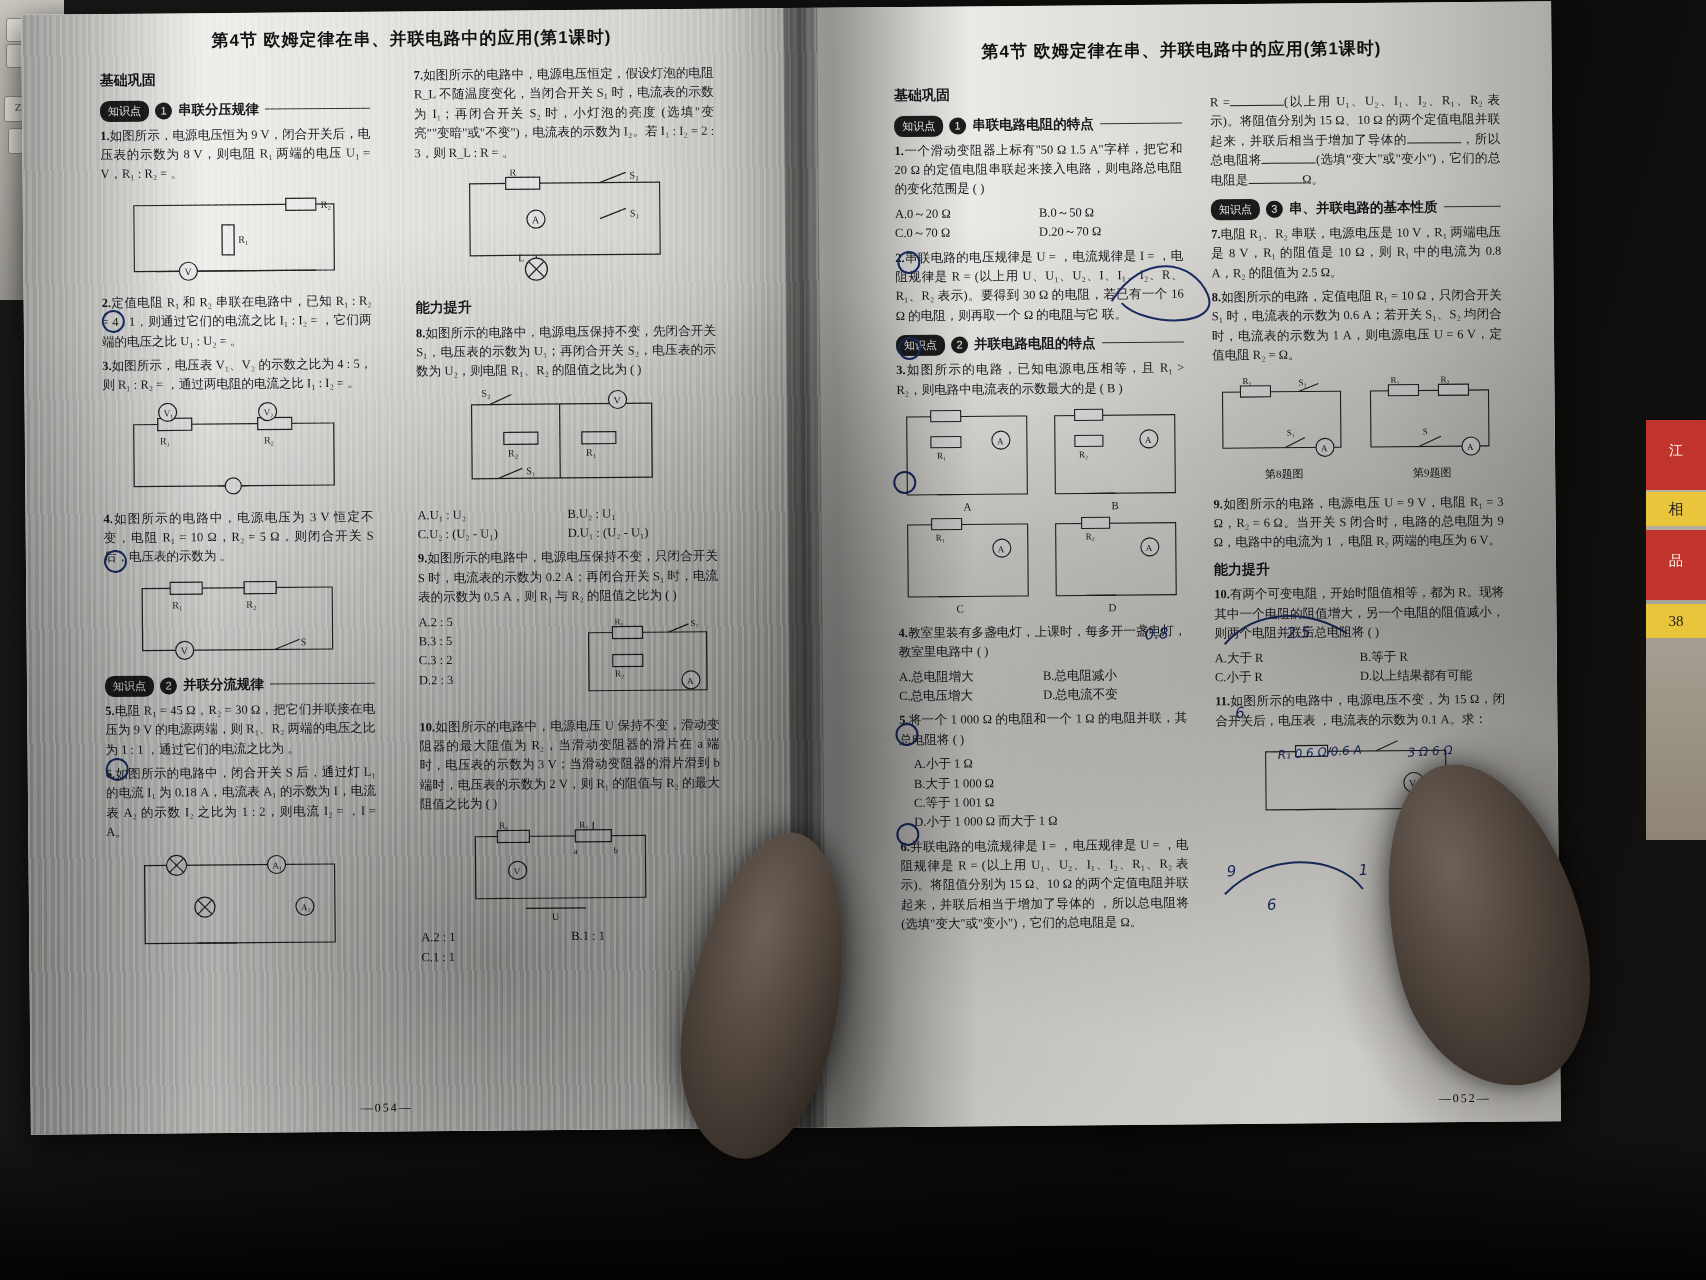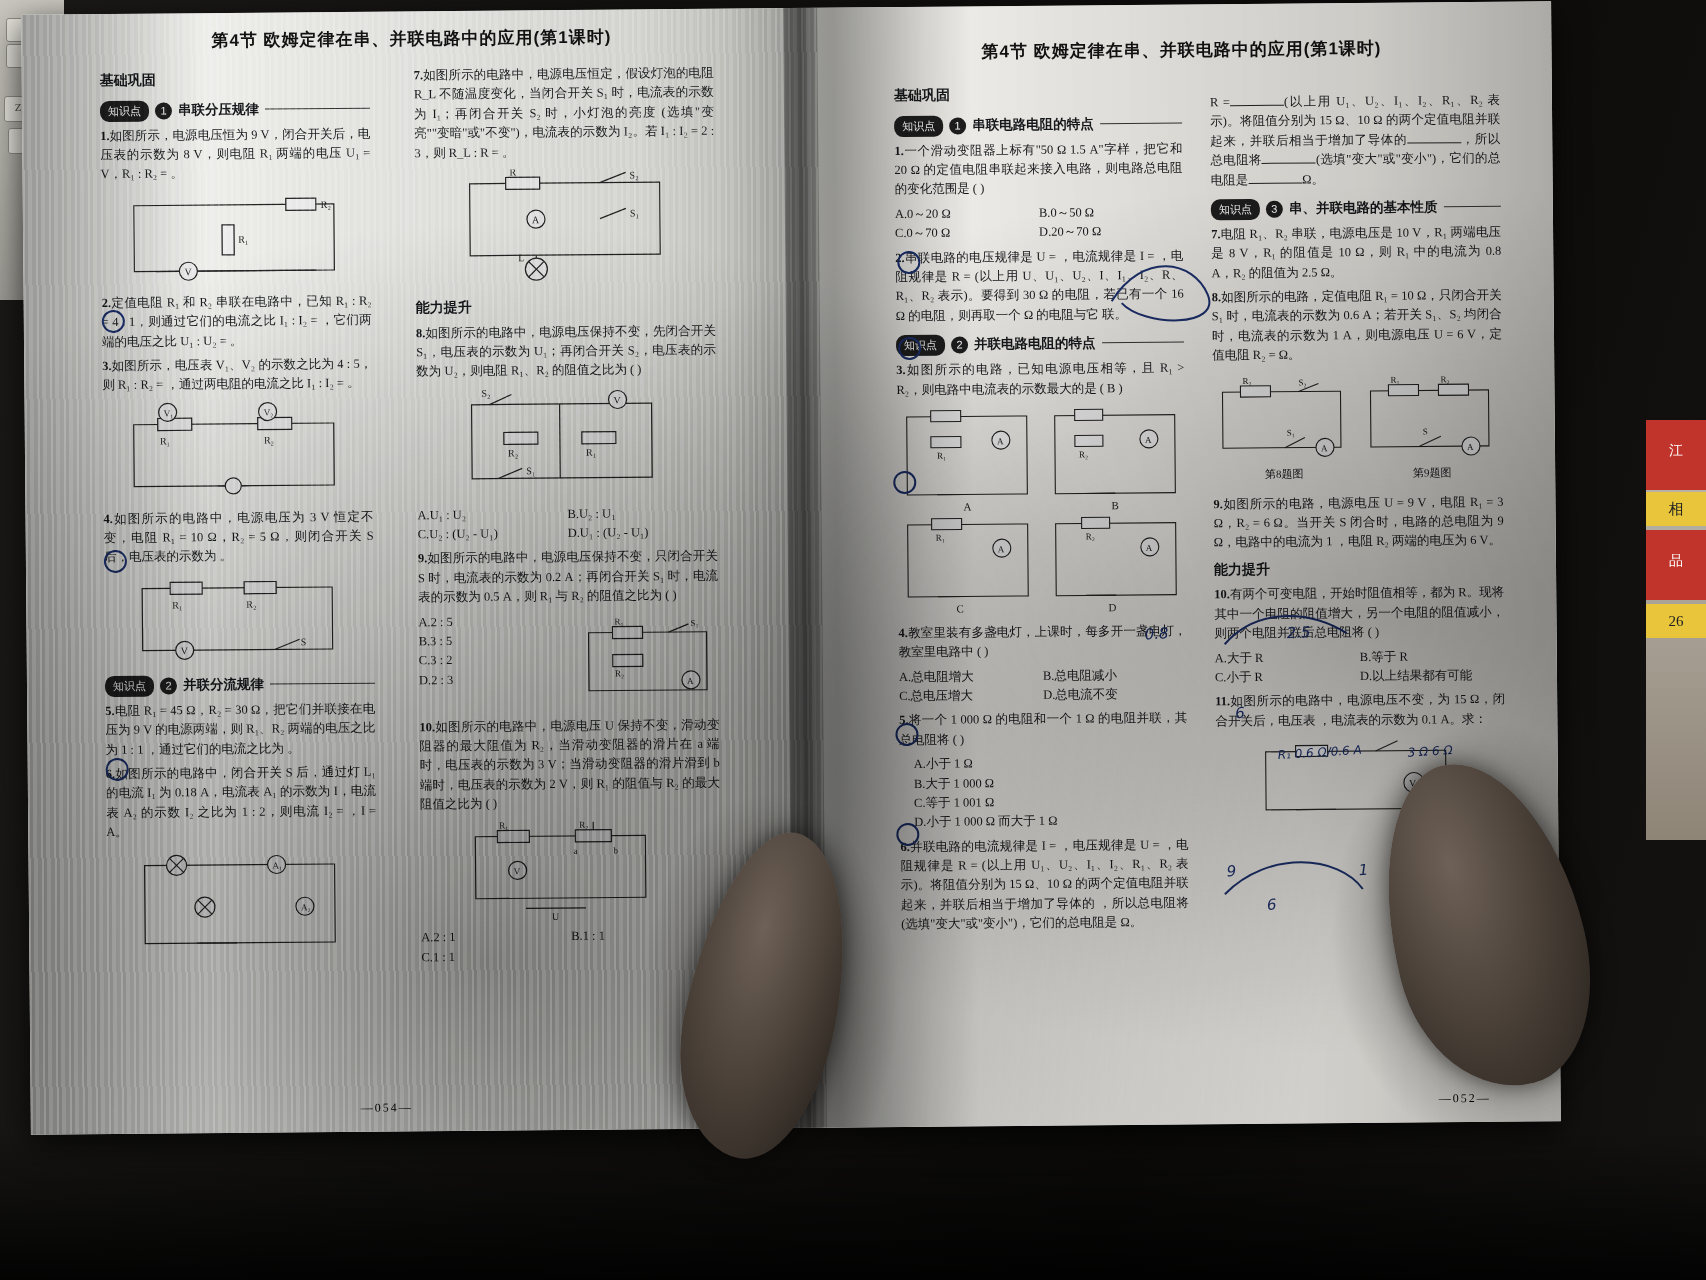--- a/index.html
+++ b/index.html
@@ -99,21 +99,21 @@
     <div class="key" style="left:34px;top:44px;width:28px;height:22px;"></div>
     <div class="key" style="left:4px;top:96px;width:26px;height:24px;">Z</div>
     <div class="key" style="left:34px;top:96px;width:26px;height:24px;"></div>
     <div class="key" style="left:8px;top:128px;width:50px;height:24px;"></div>
   </div>
 
   <div id="rightstuff">
     <div class="band red" style="top:0px;height:70px;">江</div>
     <div class="band yellow" style="top:72px;height:34px;">相</div>
     <div class="band red" style="top:110px;height:70px;">品</div>
-    <div class="band yellow" style="top:184px;height:34px;">26</div>
+    <div class="band yellow" style="top:184px;height:34px;">38</div>
   </div>
 
   <div id="sheet">
 
     <div class="page" id="pageL">
 
       <div class="title" style="position:absolute;left:110px;top:16px;width:560px;">第4节 欧姆定律在串、并联电路中的应用(第1课时)</div>
 
       <div class="col" style="left:78px;top:50px;width:270px;">
         <div class="sec">基础巩固</div>

